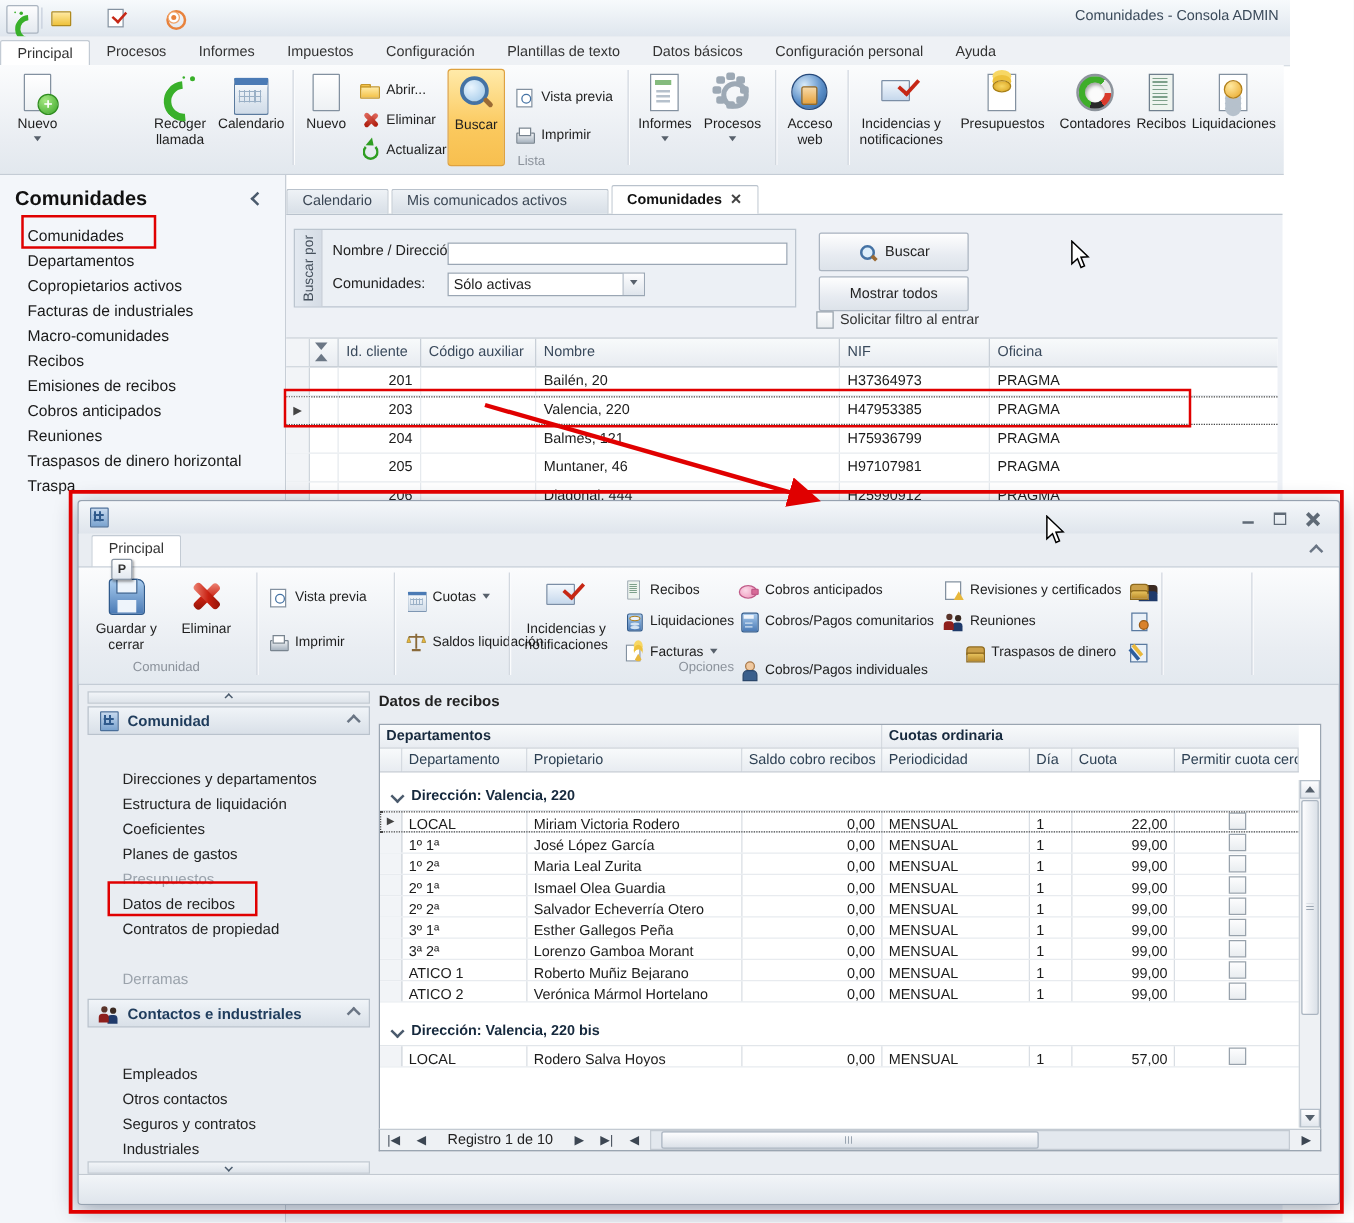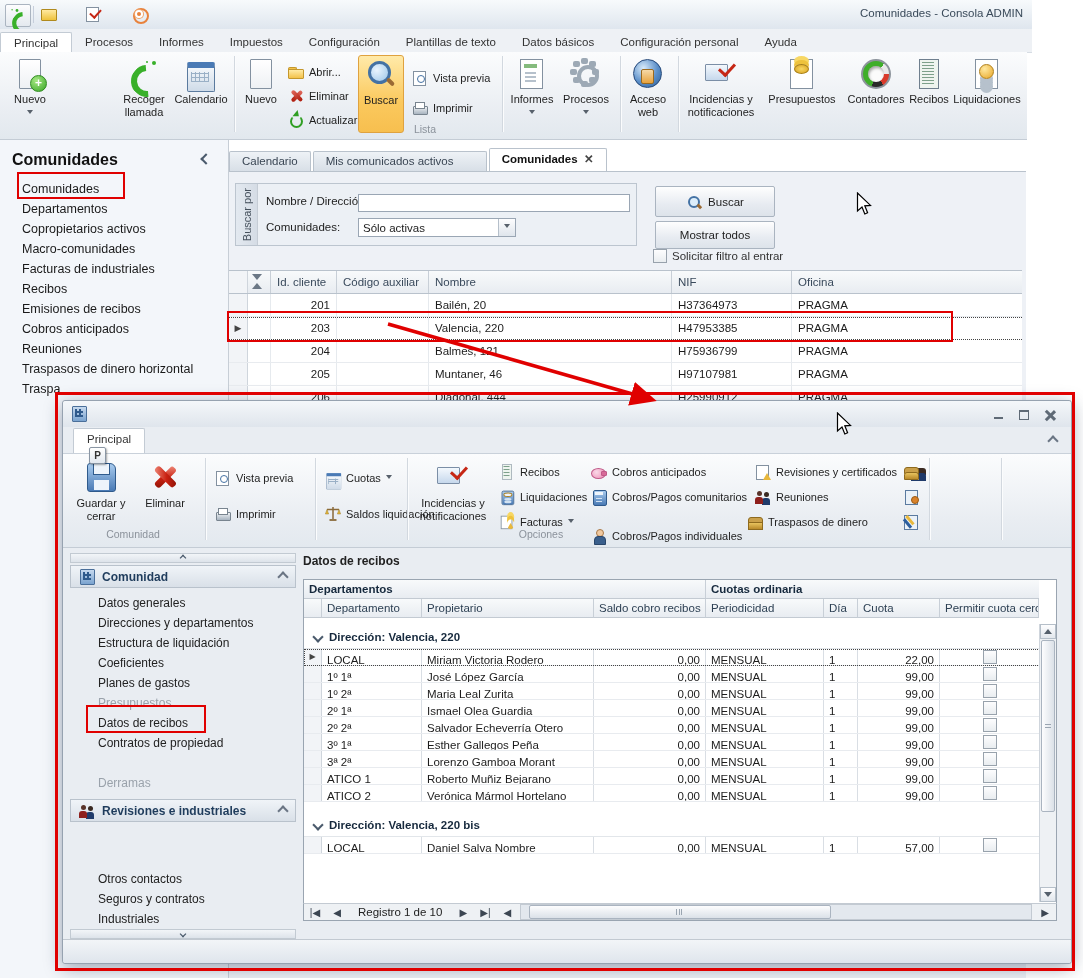--- a/index.html
+++ b/index.html
@@ -385,22 +385,22 @@
 </div>
 
 <div class="abs sideL">
   <div class="hdr">
     <span>Comunidades</span>
     <span class="chev left" style="float:right;margin:4px 8px 0 0"></span>
   </div>
   <div class="item">Comunidades</div>
   <div class="item">Departamentos</div>
   <div class="item">Copropietarios activos</div>
+  <div class="item">Facturas de industriales</div>
   <div class="item">Macro-comunidades</div>
-  <div class="item">Facturas de industriales</div>
   <div class="item">Recibos</div>
   <div class="item">Emisiones de recibos</div>
   <div class="item">Cobros anticipados</div>
   <div class="item">Reuniones</div>
   <div class="item">Traspasos de dinero horizontal</div>
   <div class="item">Traspa</div>
 </div>
 
 <div class="abs panelC"></div>
 <div class="abs tabstrip">
@@ -591,63 +591,63 @@
     </div>
 
     <div class="abs dsmall" style="left:692px;top:8px">
       <span class="ic s16 belldoc"></span>
       <span>Revisiones y certificados</span>
     </div>
     <div class="abs dsmall" style="left:692px;top:33px">
       <span class="ic s16 people"></span>
       <span>Reuniones</span>
     </div>
-    <div class="abs dsmall" style="left:684px;top:58px">
+    <div class="abs dsmall" style="left:709px;top:58px">
       <span class="ic s16 chest"></span>
       <span>Traspasos de dinero</span>
     </div>
 
     <div class="abs dsmall" style="left:840px;top:8px">
       <span class="ic s16 chest people"></span>
     </div>
     <div class="abs dsmall" style="left:840px;top:33px">
       <span class="ic s16 cert"></span>
     </div>
     <div class="abs dsmall" style="left:840px;top:58px">
       <span class="ic s16 penchart"></span>
     </div>
-    <div class="abs dcap" style="left:418px;width:120px">Opciones</div>
+    <div class="abs dcap" style="left:442px;width:120px">Opciones</div>
     <div class="abs dsep" style="left:866px"></div>
 
     <div class="abs dsep" style="left:938px"></div>
   </div>
 
   <div class="abs dside">
     <div class="abs splitbar" style="top:0">
         <span class="chev up" style="transform:rotate(135deg) scale(.6)"></span>
       </div>
     <div class="abs grp" style="top:12px">
       <span class="ic s16 bld"></span>
       <span class="gt">Comunidad</span>
       <span class="chev up" style="border-color:#6a7584"></span>
     </div>
-    <div class="abs ditem" style="top:40px">Datos generales</div>
     <div class="abs ditem" style="top:60px">Direcciones y departamentos</div>
     <div class="abs ditem" style="top:80px">Estructura de liquidación</div>
     <div class="abs ditem" style="top:100px">Coeficientes</div>
     <div class="abs ditem" style="top:120px">Planes de gastos</div>
     <div class="abs ditem dis" style="top:140px">Presupuestos</div>
     <div class="abs ditem" style="top:160px">Datos de recibos</div>
     <div class="abs ditem" style="top:180px">Contratos de propiedad</div>
     <div class="abs ditem dis" style="top:220px">Derramas</div>
     <div class="abs grp" style="top:246px">
       <span class="ic s16 people"></span>
-      <span class="gt">Revisiones e industriales</span>
+      <span class="gt">Contactos e industriales</span>
       <span class="chev up" style="border-color:#6a7584"></span>
     </div>
+    <div class="abs ditem" style="top:296px">Empleados</div>
     <div class="abs ditem" style="top:316px">Otros contactos</div>
     <div class="abs ditem" style="top:336px">Seguros y contratos</div>
     <div class="abs ditem" style="top:356px">Industriales</div>
     <div class="abs splitbar" style="bottom:0">
         <span class="chev down" style="transform:rotate(-45deg) scale(.6)"></span>
       </div>
   </div>
 
   <div class="abs dcontent">
     <div class="dcaption">Datos de recibos</div>
@@ -784,21 +784,21 @@
       </div>
 
       <div style="height:12px"></div>
       <div class="dg-grouprow">
         <span class="chev down"></span>
         <span>Dirección: Valencia, 220 bis</span>
       </div>
       <div class="dg-cols dgrow">
         <div class="w-g"></div>
         <div class="w-1">LOCAL</div>
-          <div class="w-2">Daniel Salva Nombre</div>
+          <div class="w-2">Rodero Salva Hoyos</div>
         <div class="w-3 num">0,00</div>
           <div class="w-4">MENSUAL</div>
         <div class="w-5">1</div>
           <div class="w-6 num">57,00</div>
         <div class="w-7 dgchk">
             <span class="cbx"></span>
           </div>
       </div>
 
       <div class="abs vscroll">

